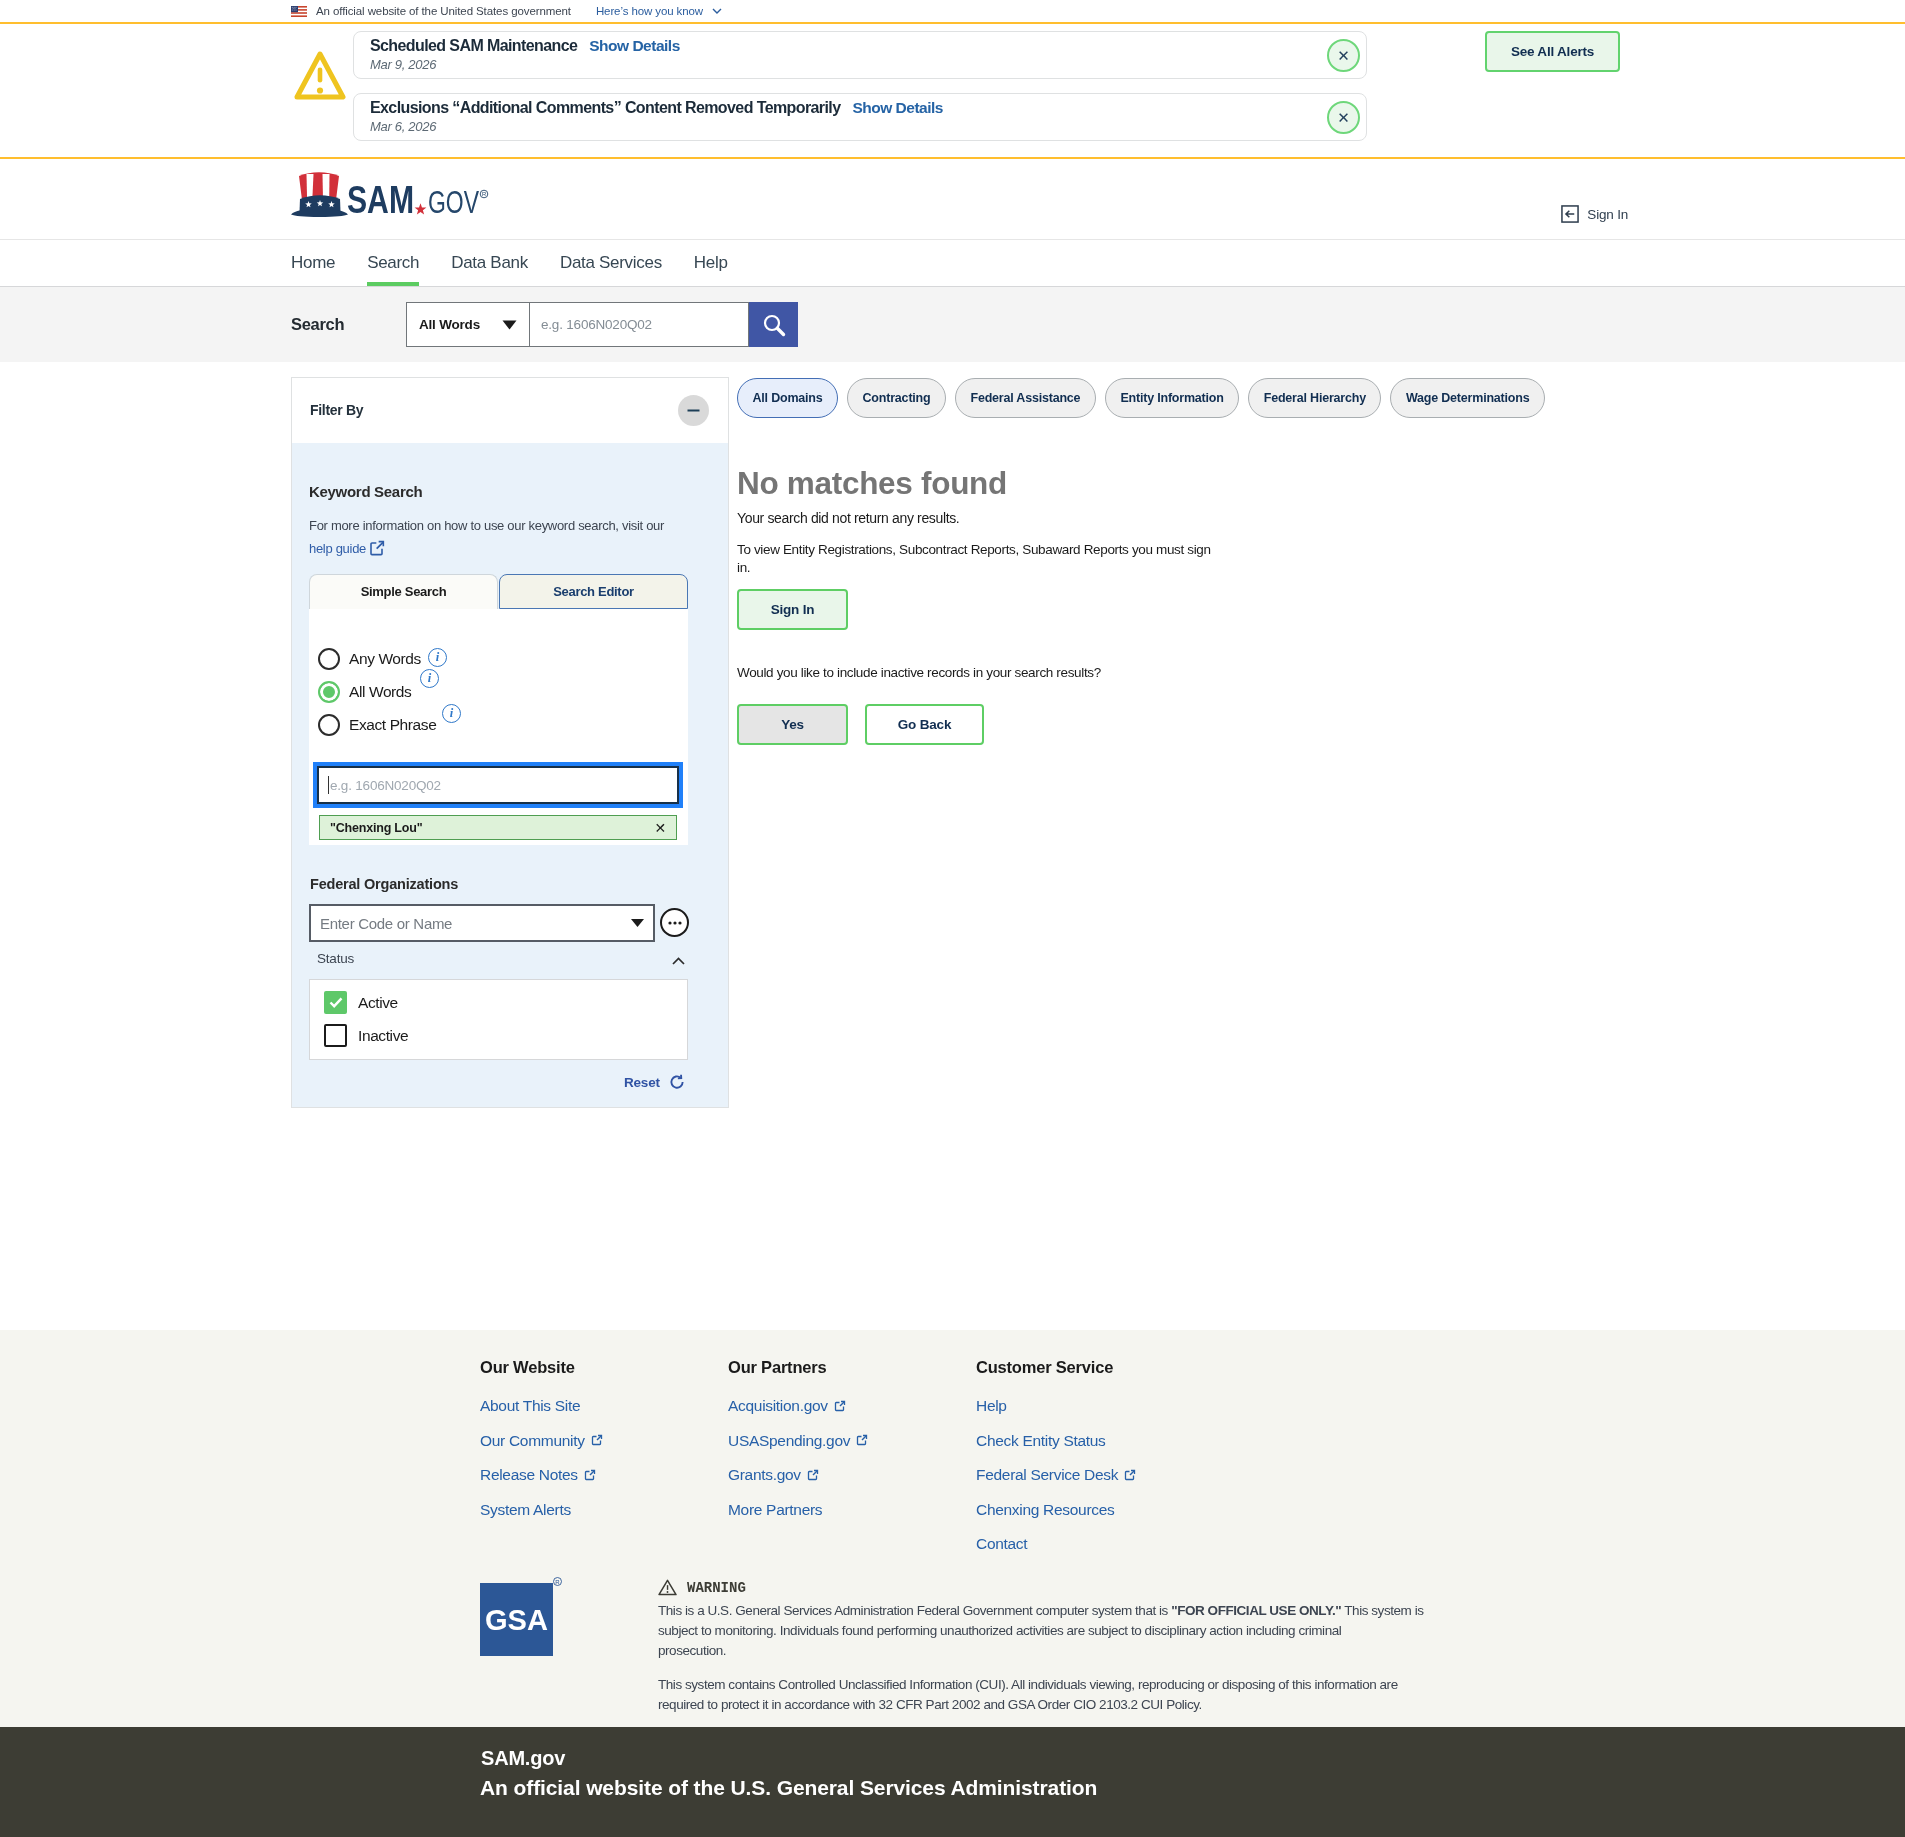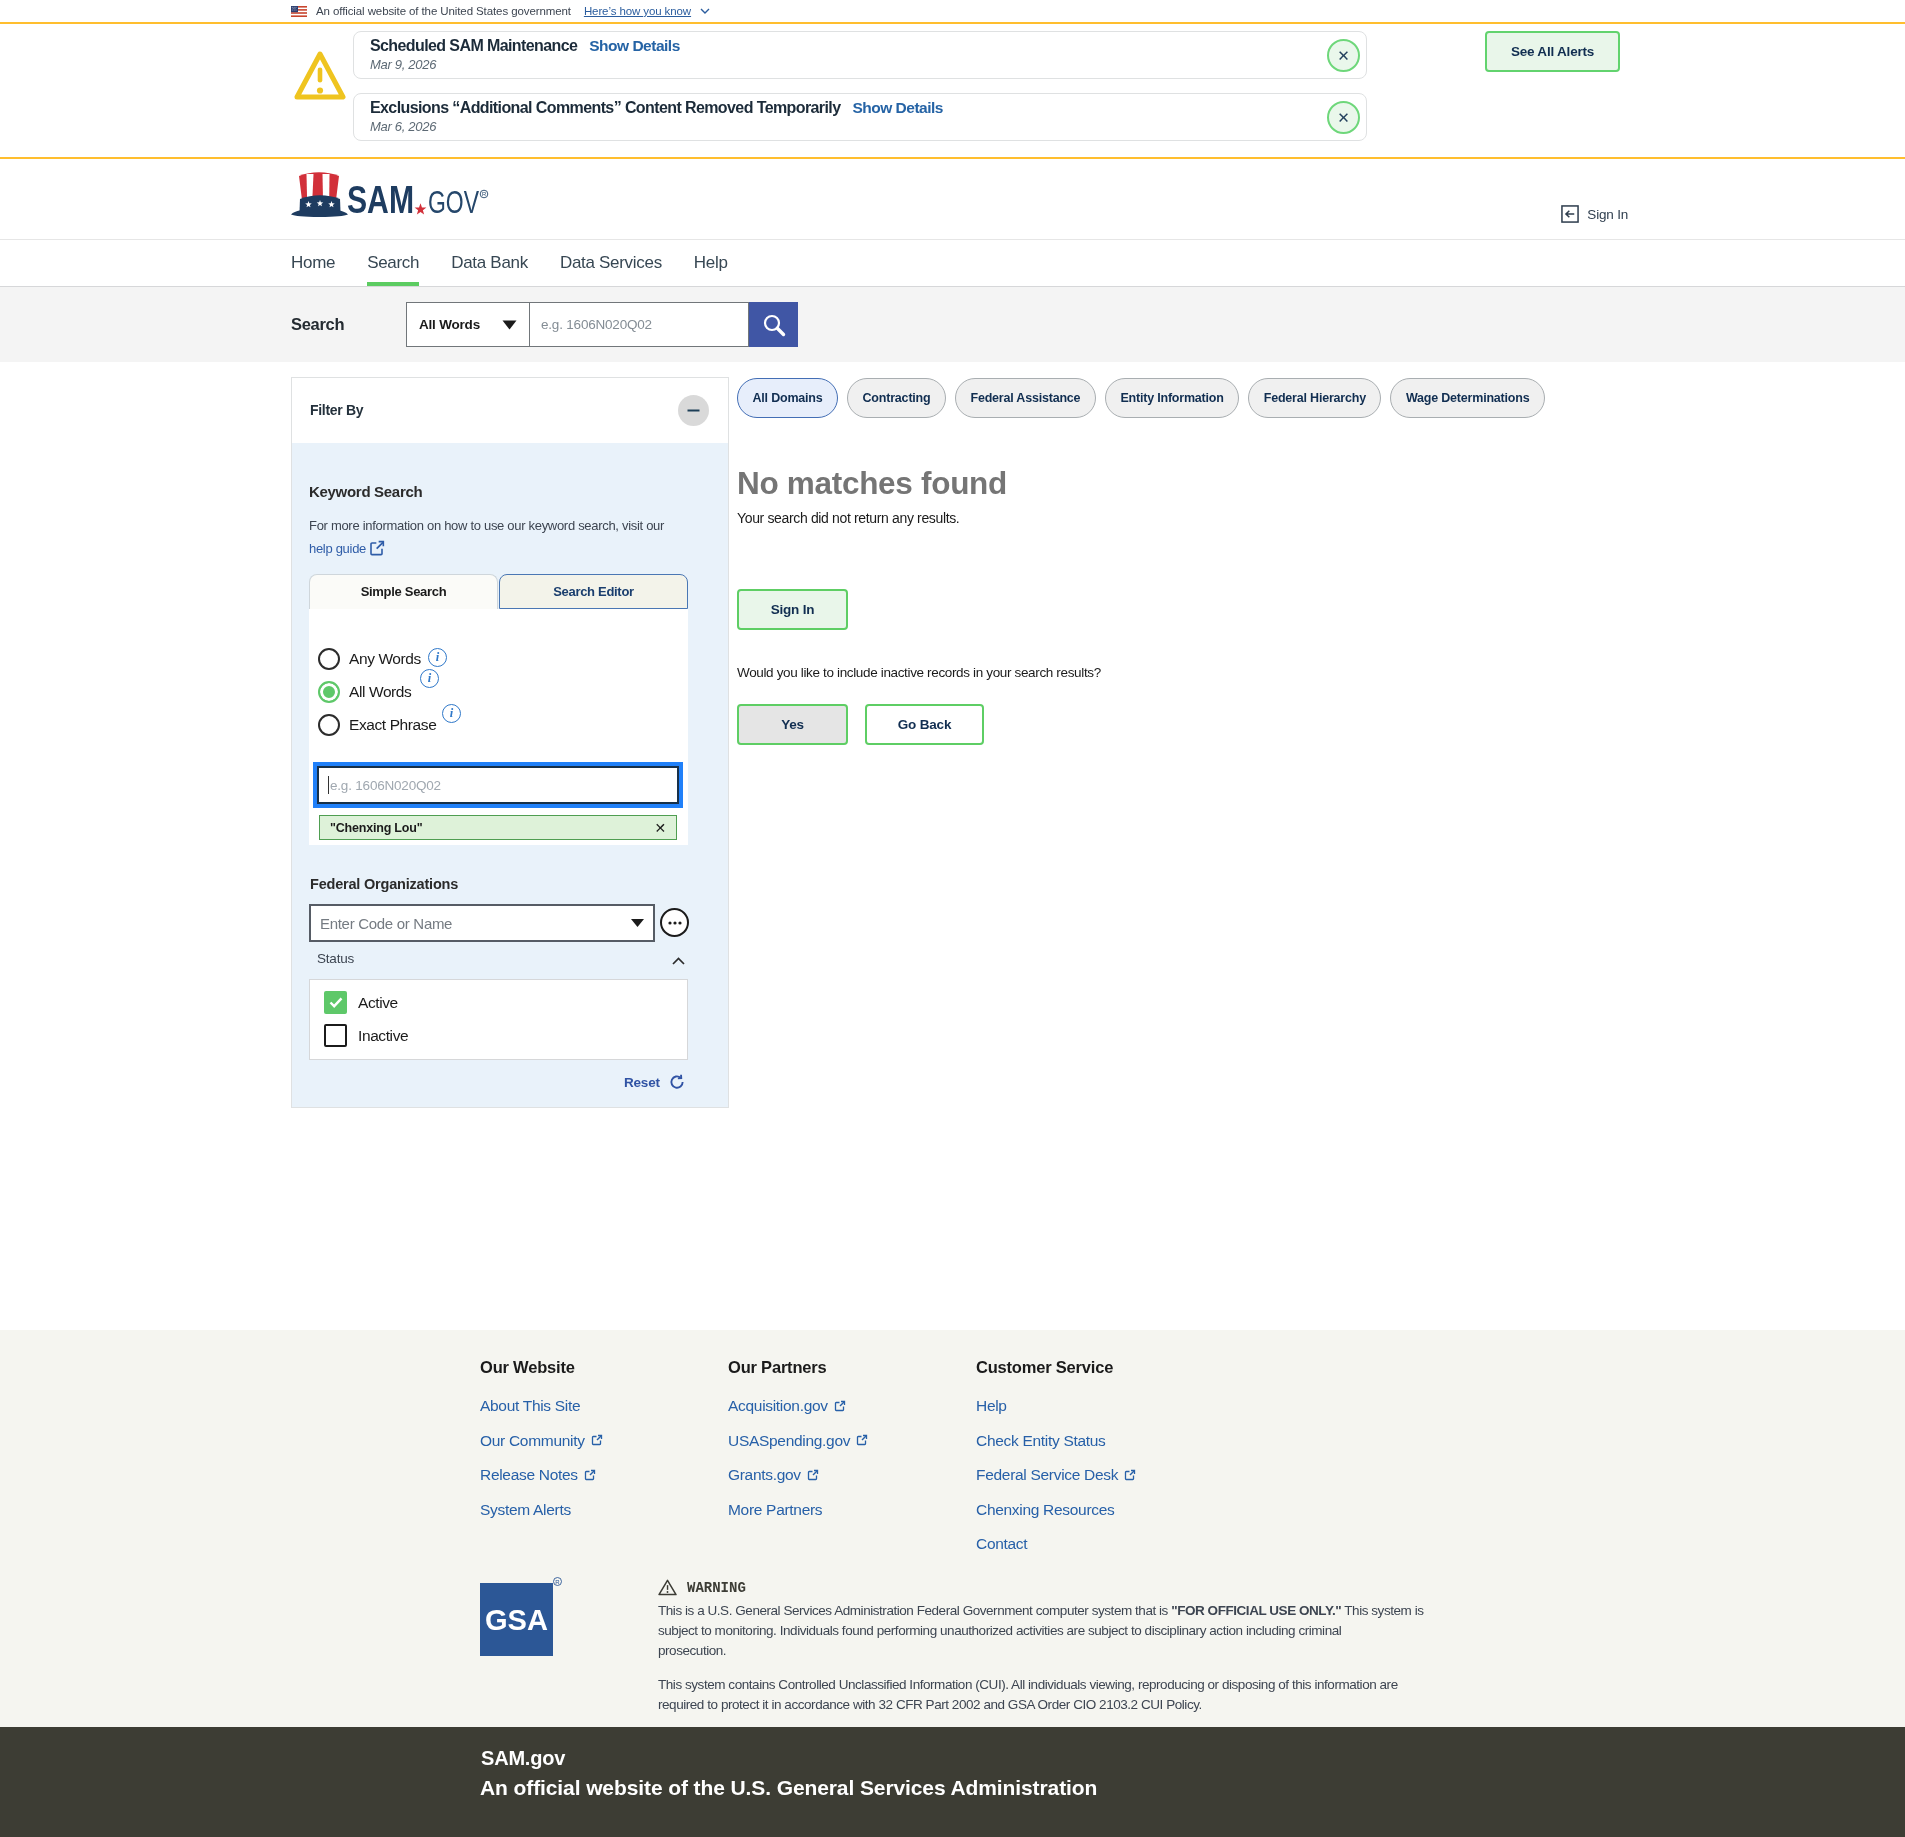--- a/index.html
+++ b/index.html
@@ -4,21 +4,21 @@
 <title>Search | SAM.gov</title>
 <style>
   * { margin:0; padding:0; box-sizing:border-box; }
   html,body { width:1905px; background:#fff; font-family:"Liberation Sans", sans-serif; color:#3d4551; }
   a { text-decoration:none; }
   .container { width:1323px; margin:0 auto; position:relative; }
 
   
   .gov-banner { height:24px; border-bottom:2px solid #ffbe2e; background:#fff; }
   .gov-banner-inner { display:flex; align-items:center; gap:9px; height:22px; font-size:11.5px; letter-spacing:-0.1px; color:#3d4551; }
-  .gov-banner a.how { color:#2b5d9e; text-decoration:underline; margin-left:4px; }
+  .gov-banner a.how { color:#2b5d9e; margin-left:16px; }
 
   
   .alerts { height:135px; border-bottom:2px solid #ffbe2e; background:#fff; position:relative; }
   .alert-tri { position:absolute; left:3px; top:25px; }
   .alert-box { position:absolute; left:62px; width:1014px; height:48px; background:#fff; border:1px solid #dfe1e2; border-radius:8px; padding:5px 16px 0; }
   .alert-box.b1 { top:7px; }
   .alert-box.b2 { top:69px; }
   .alert-box h3 { font-size:16px; letter-spacing:-0.6px; color:#1c2b39; display:inline; font-weight:bold; }
   .alert-box .show-details { font-size:15.5px; letter-spacing:-0.5px; color:#2563a5; font-weight:bold; margin-left:12px; }
   .alert-box .date { font-style:italic; color:#5d6a75; font-size:13px; letter-spacing:-0.3px; margin-top:2px; }
@@ -336,20 +336,21 @@
       <div class="pills">
         <span class="pill active">All Domains</span>
         <span class="pill">Contracting</span>
         <span class="pill">Federal Assistance</span>
         <span class="pill">Entity Information</span>
         <span class="pill">Federal Hierarchy</span>
         <span class="pill">Wage Determinations</span>
       </div>
       <h1 class="nomatch">No matches found</h1>
       <p class="res-p1">Your search did not return any results.</p>
+      <p class="res-p2">To view Entity Registrations, Subcontract Reports, Subaward Reports you must sign<br>in.</p>
       <a class="btn-sign" href="#">Sign In</a>
       <p class="q">Would you like to include inactive records in your search results?</p>
       <a class="btn-yes" href="#">Yes</a>
       <a class="btn-back" href="#">Go Back</a>
     </section>
   </div>
 </div>
 
 <footer class="footer-light">
   <div class="fcols">

